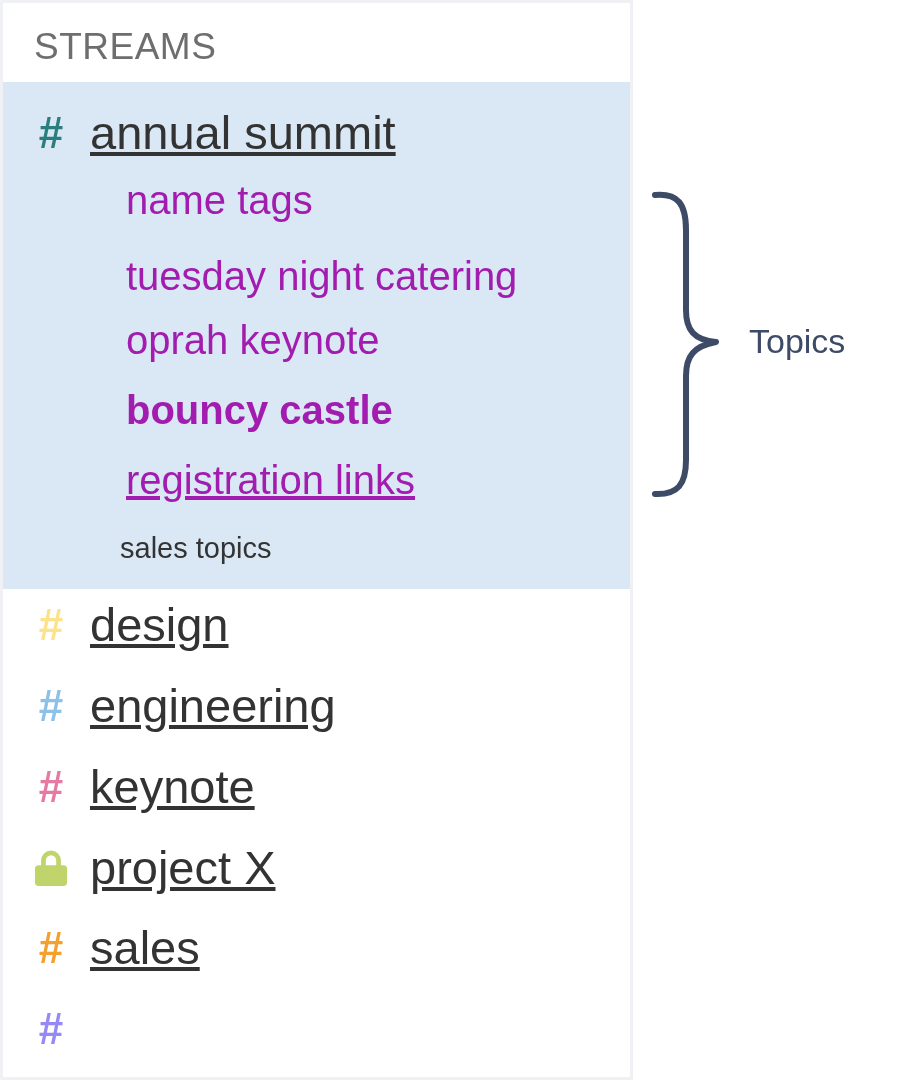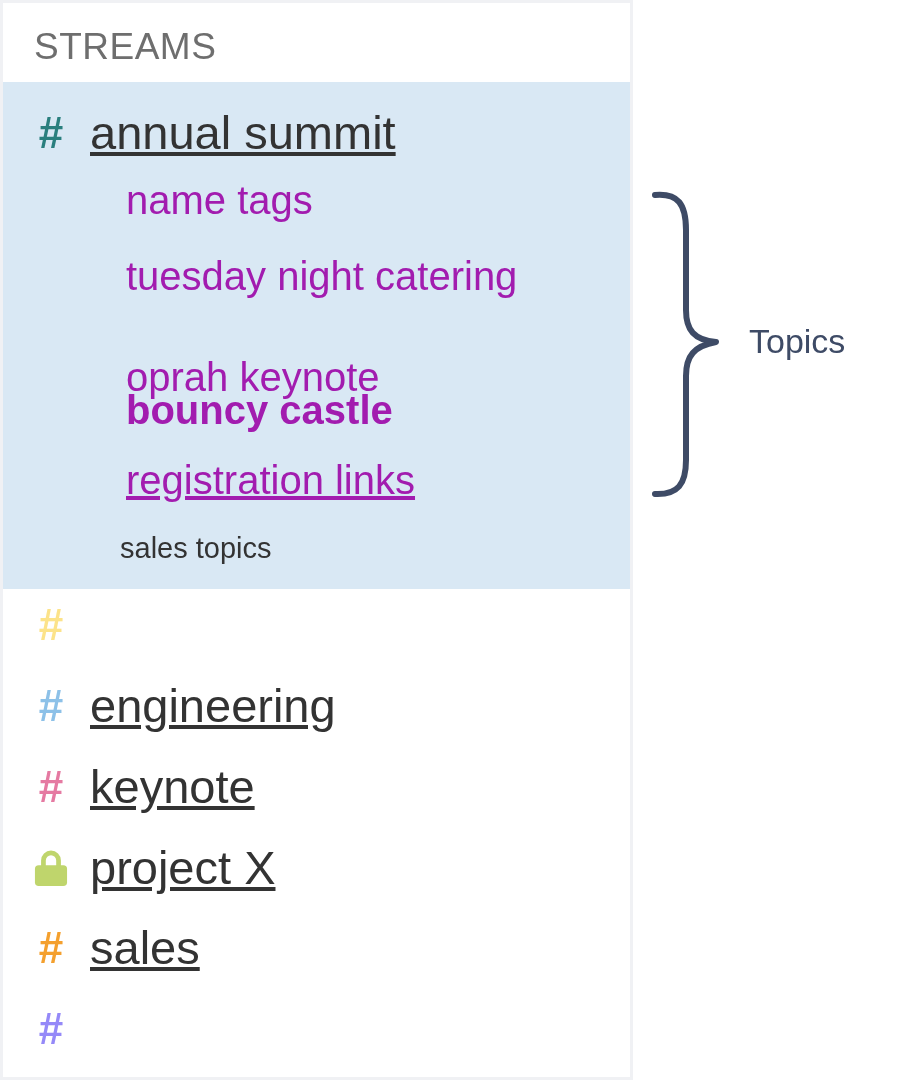--- a/index.html
+++ b/index.html
@@ -120,28 +120,29 @@
 
     <div class="active-block">
 
       <div class="row" style="top:21px;width:627px;">
         <span class="stream-icon" style="color:#2a7f7e;">#</span>
         <span class="stream-label">annual summit</span>
       </div>
 
       <div class="topic" style="top:93px;">name tags</div>
       <div class="topic" style="top:163px;margin-top:6px;">tuesday night catering</div>
-      <div class="topic" style="top:233px;margin-top:37px;">oprah keynote</div>
+      <div class="topic" style="top:233px;">oprah keynote</div>
       <div class="topic" style="top:303px;font-weight:bold;">bouncy castle</div>
       <div class="topic" style="top:373px;text-decoration:underline;">registration links</div>
       <div class="more-topics" style="top:448px;">sales topics</div>
     </div>
 
     <div class="row" style="top:592px;width:627px;">
       <span class="stream-icon" style="color:#fce38a;">#</span>
+      <span class="stream-label">design</span>
     </div>
 
     <div class="row" style="top:673px;width:627px;">
       <span class="stream-icon" style="color:#8dc1e8;">#</span>
       <span class="stream-label">engineering</span>
     </div>
 
     <div class="row" style="top:754px;width:627px;">
       <span class="stream-icon" style="color:#e57aa2;">#</span>
       <span class="stream-label">keynote</span>

